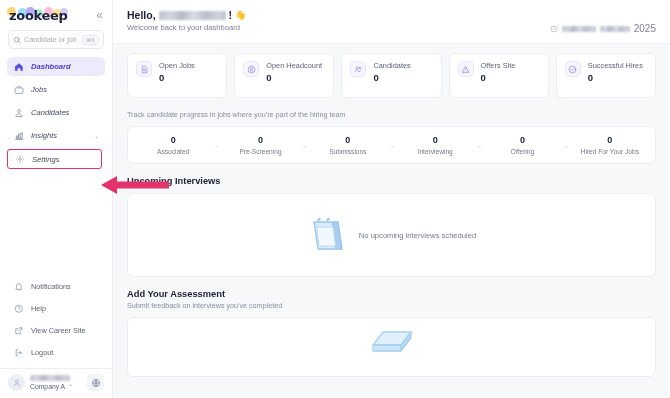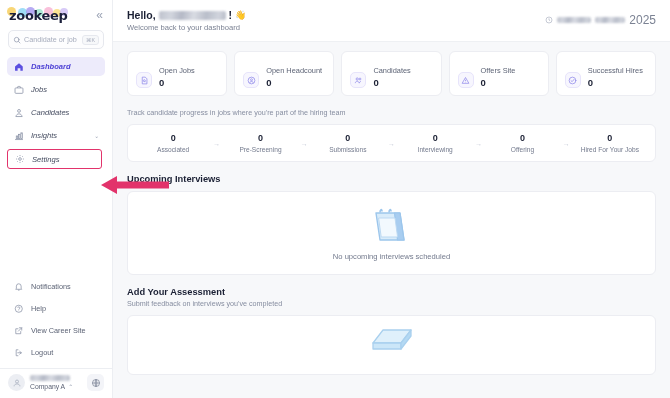--- a/index.html
+++ b/index.html
@@ -122,30 +122,30 @@
     display: flex; align-items: flex-start; justify-content: space-between;
     border-bottom: 1px solid #eef0f3;
     flex: 0 0 auto;
   }
   .greet {
     font-size: 10.5px; font-weight: bold; color: #1b2034;
     display: flex; align-items: center; gap: 3px;
   }
   .wave { font-size: 9px; }
   .subgreet { font-size: 7.6px; color: #7b8293; margin-top: 2px; }
-  .date-chip { display: flex; align-items: center; gap: 4px; font-size: 12px; color: #7b8293; padding-top: 4px;}
+  .date-chip { display: flex; align-items: center; gap: 4px; font-size: 10px; color: #7b8293; padding-top: 4px; margin-top: 10px;}
   .clock-ico { color: #aab0bf; display:flex; }
 
   .content { padding: 9px 14px 0 14px; overflow: hidden; flex: 1 1 auto;}
 
   
   .stats { display: flex; gap: 7px; }
   .stat-card {
     flex: 1 1 0; background: #fff; border: 1px solid #ecedf2; border-radius: 6px;
-    padding: 7px 8px; display: flex; gap: 7px; align-items: flex-end;
+    padding: 7px 8px; display: flex; gap: 7px; align-items: flex-start;
     min-height: 45px;
   }
   .stat-ico {
     width: 16px; height: 16px; border-radius: 5px; border: 1px solid #e7e4fb;
     background: #f7f6fe; display:flex; align-items:center; justify-content:center;
     color:#8b84e8; flex: 0 0 16px;
   }
   .stat-txt { display: flex; flex-direction: column; gap: 2px; }
   .stat-label { font-size: 7.4px; color: #5c6375; line-height: 1.25; }
   .stat-value { font-size: 9.5px; font-weight: bold; color: #1b2034; }
@@ -158,21 +158,21 @@
     margin-top: 7px; background: #fff; border: 1px solid #ecedf2; border-radius: 6px;
     display: flex; align-items: center; padding: 8px 6px; height: 38px;
   }
   .pipe-step { flex: 1 1 0; display: flex; flex-direction: column; align-items: center; gap: 3px; }
   .pipe-num { font-size: 9px; font-weight: bold; color: #1b2034; }
   .pipe-label { font-size: 6.6px; color: #737a8d; white-space: nowrap; }
   .pipe-arrow { flex: 0 0 auto; color: #c7ccd8; font-size: 7px; padding: 0 1px; }
 
   .empty-card {
     margin-top: 7px; background: #fff; border: 1px solid #ecedf2; border-radius: 6px;
-    height: 84px; display: flex; flex-direction: column;
+    height: 84px; display: flex; flex-direction: row;
     align-items: center; justify-content: center; gap: 6px;
   }
   .empty-text { font-size: 7.6px; color: #737a8d; }
 
   .assess-card {
     margin-top: 7px; background: #fff; border: 1px solid #ecedf2; border-radius: 6px;
     height: 60px; display:flex; align-items:flex-start; justify-content:center;
     padding-top: 10px; overflow:hidden;
   }
 </style>

